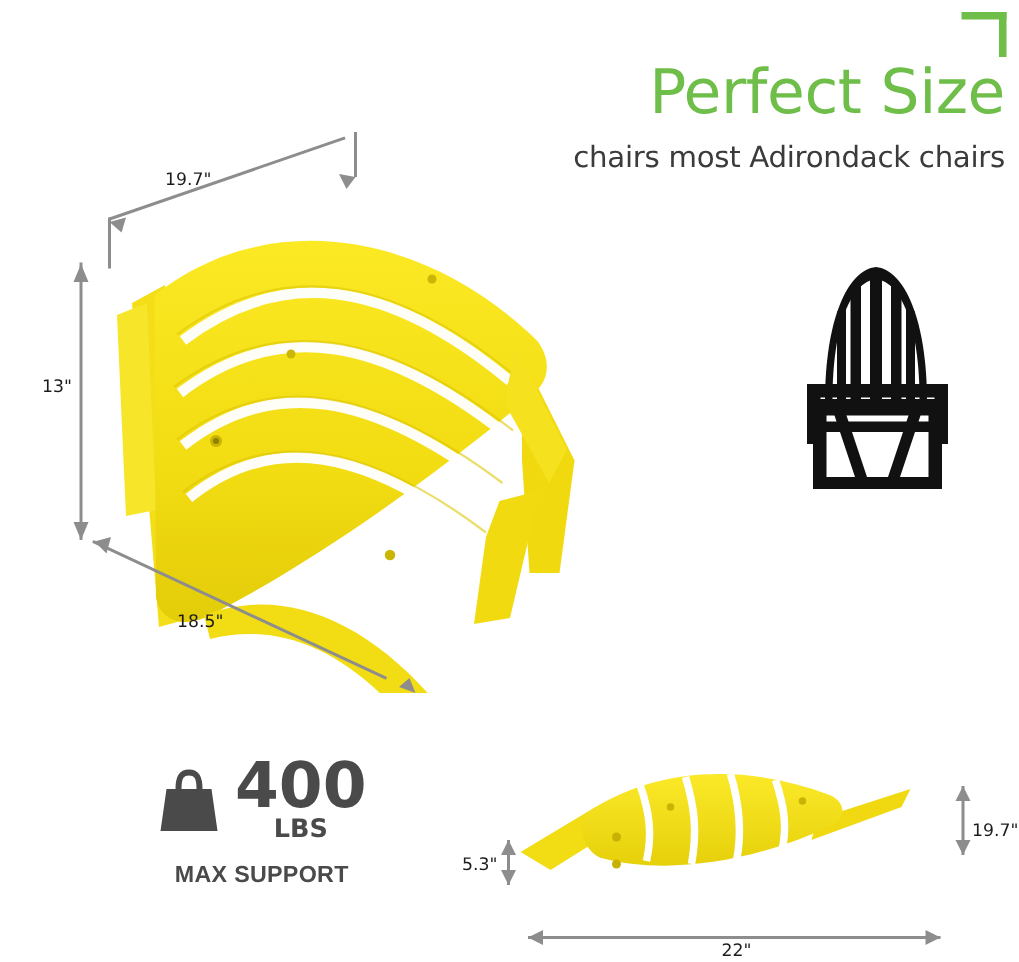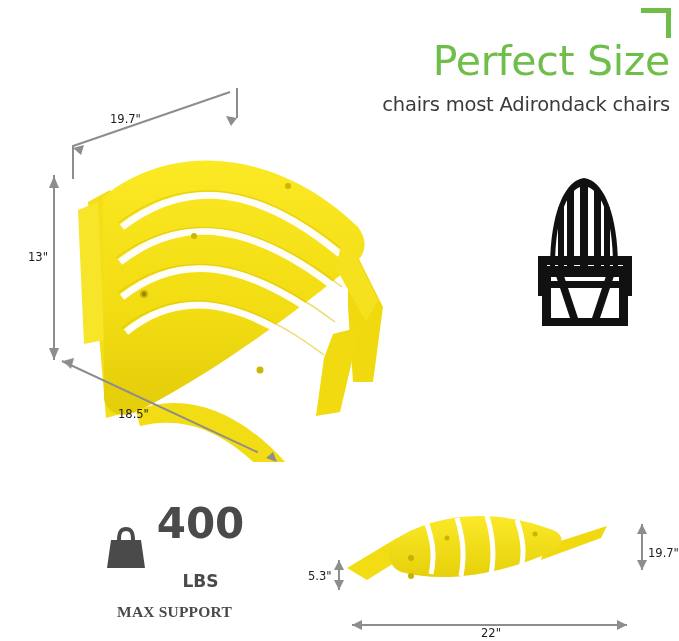--- a/index.html
+++ b/index.html
@@ -118,29 +118,28 @@
     color: #4a4a4a;
     line-height: 38px;
     font-family: "DejaVu Sans", sans-serif;
   }
   .weight-unit {
     font-size: 17px;
     font-weight: 700;
     color: #4a4a4a;
     line-height: 20px;
     font-family: "DejaVu Sans", sans-serif;
-    margin-top: 28px;
   }
   .weight-caption {
     margin-top: 12px;
     font-size: 15.5px;
     font-weight: 700;
     color: #4a4a4a;
     letter-spacing: 0.2px;
-    font-family: Liberation Serif, serif;
+    font-family: Liberation Sans, sans-serif;
   }
 
   
   .ottoman-folded {
     position: absolute;
     left: 345px;
     top: 498px;
     width: 270px;
     height: 115px;
   }

